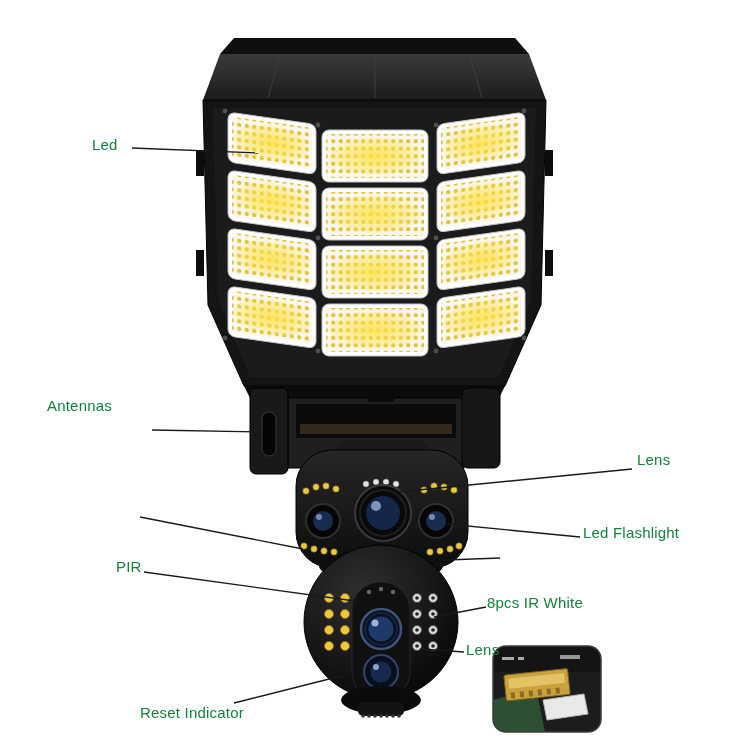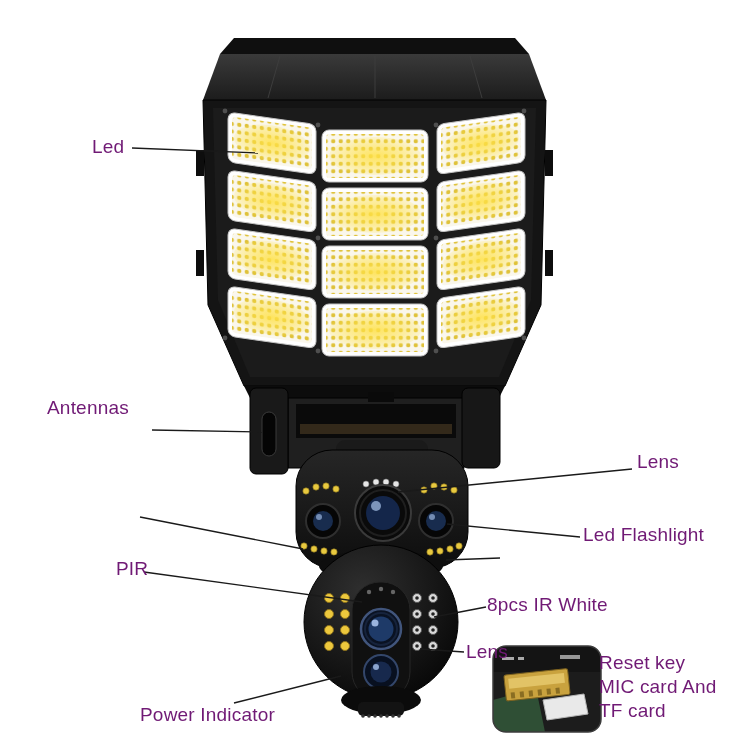--- a/index.html
+++ b/index.html
@@ -1,20 +1,20 @@
 <!DOCTYPE html>
 <html><head>
 <meta charset="utf-8">
 <style>
   *{margin:0;padding:0;box-sizing:border-box}
   html,body{width:750px;height:750px;background:#ffffff;overflow:hidden}
   body{font-family:"Liberation Sans",sans-serif;position:relative}
   .stage{position:absolute;left:0;top:0;width:750px;height:750px}
   .stage svg{position:absolute;left:0;top:0}
-  .label{position:absolute;font-size:19px;color:#701a75;white-space:nowrap;letter-spacing:.2px}
+  .label{position:absolute;font-size:15px;color:#15803d;white-space:nowrap;letter-spacing:.2px}
   .reset-block div{line-height:24px}
 </style>
 </head>
 <body>
 
 <div class="stage">
 
 <svg width="750" height="750" viewBox="0 0 750 750">
   <defs>
     <pattern id="dots" width="7.5" height="7.5" patternUnits="userSpaceOnUse">
@@ -267,24 +267,19 @@
     <line x1="580" y1="537" x2="447" y2="524"></line>
     <line x1="500" y1="558" x2="446" y2="560"></line>
     <line x1="486" y1="607" x2="434" y2="617"></line>
     <line x1="464" y1="652" x2="420" y2="649"></line>
   </g>
 </svg>
 
 <div class="label" style="left:92px;top:136px">Led</div>
 <div class="label" style="left:47px;top:397px">Antennas</div>
 <div class="label" style="left:116px;top:558px">PIR</div>
-<div class="label" style="left:140px;top:704px">Power Indicator</div>
+<div class="label" style="left:140px;top:704px">Reset Indicator</div>
 <div class="label" style="left:637px;top:451px">Lens</div>
 <div class="label" style="left:583px;top:524px">Led Flashlight</div>
 <div class="label" style="left:487px;top:594px">8pcs IR White</div>
 <div class="label" style="left:466px;top:641px">Lens</div>
-<div class="label reset-block" style="left:599px;top:651px">
-  <div>Reset key</div>
-  <div>MIC card And</div>
-  <div>TF card</div>
+
 </div>
 
-</div>
-
 </body></html>

